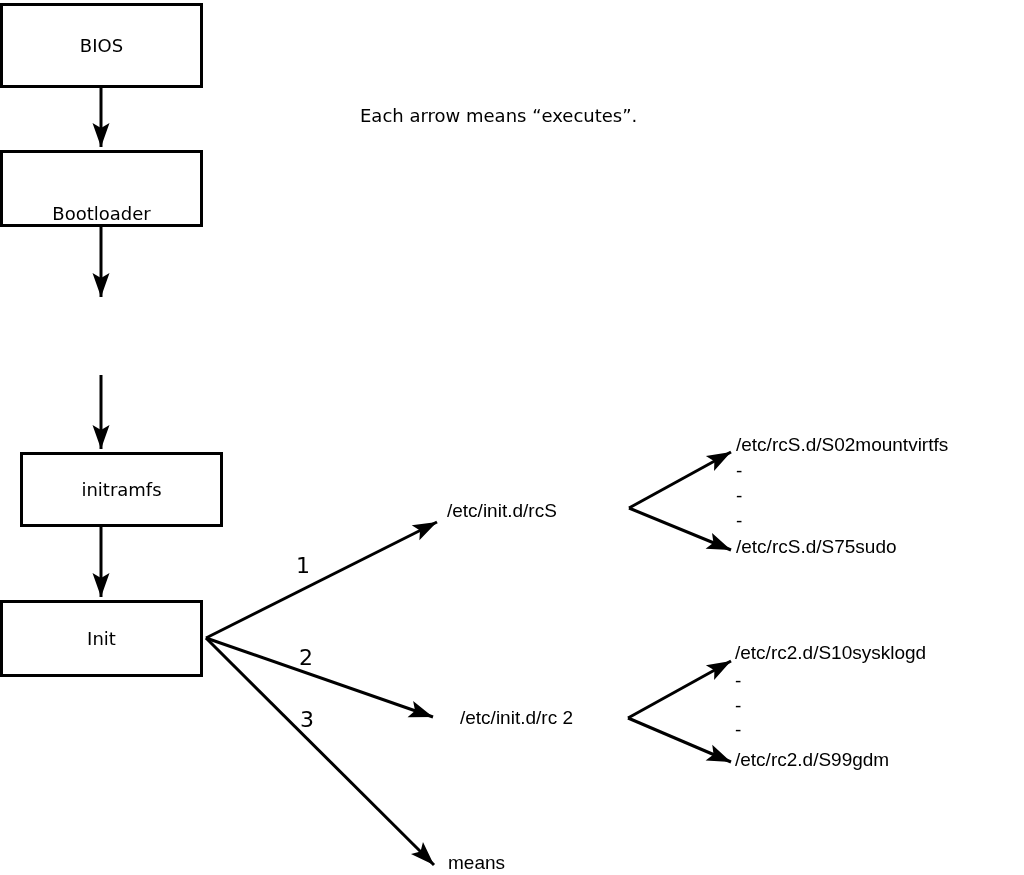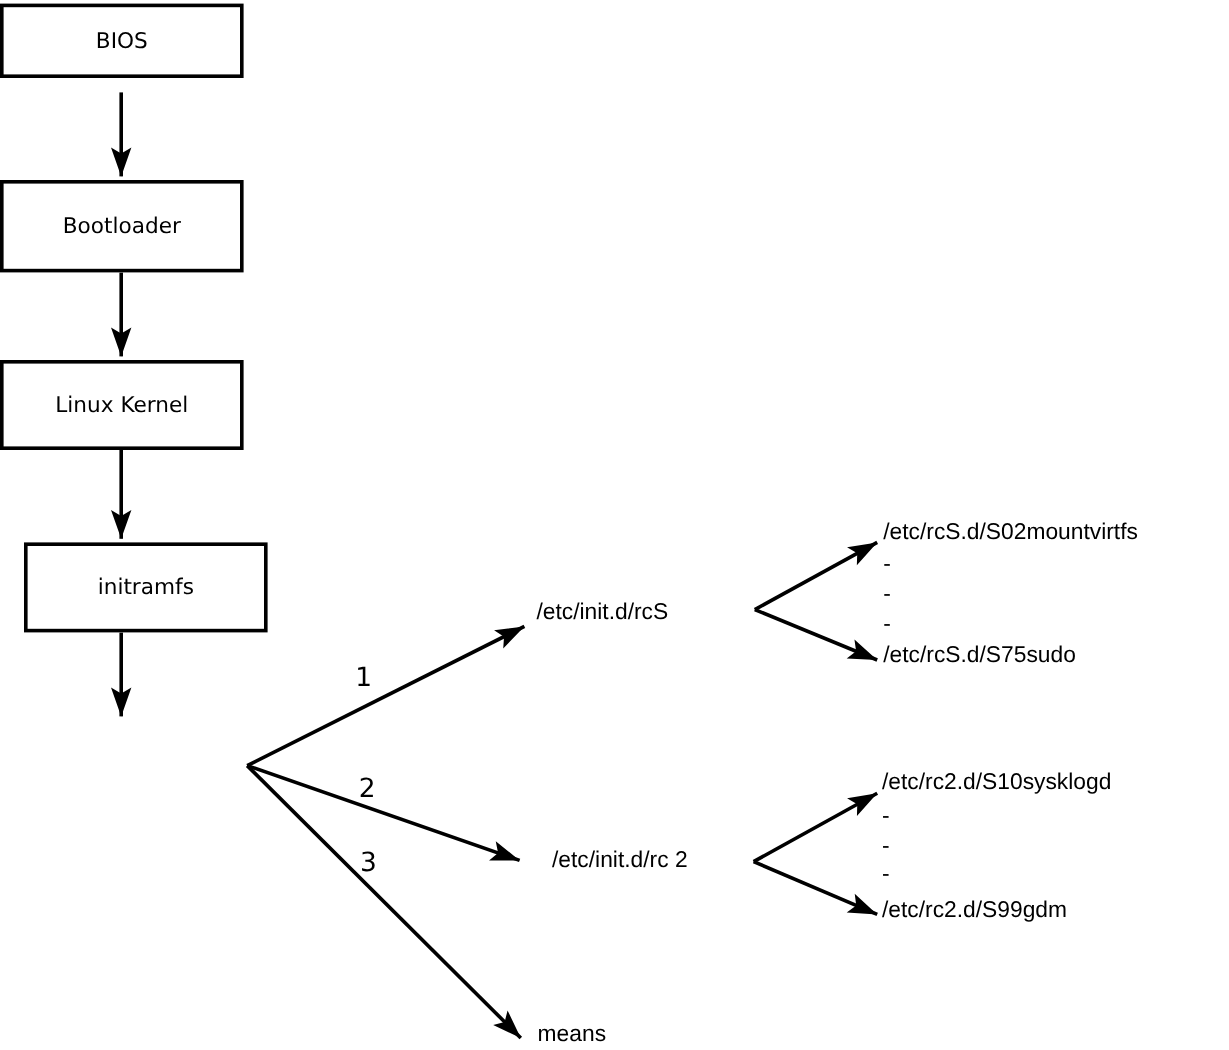--- a/index.html
+++ b/index.html
@@ -79,32 +79,33 @@
     <line x1="206" y1="638" x2="433" y2="717" stroke="#000000" stroke-width="3" marker-end="url(#ah)"></line>
     <line x1="206" y1="638" x2="434" y2="865" stroke="#000000" stroke-width="3" marker-end="url(#ah)"></line>
 
     <line x1="629" y1="508" x2="731" y2="452" stroke="#000000" stroke-width="3" marker-end="url(#ah)"></line>
     <line x1="629" y1="508" x2="731" y2="550" stroke="#000000" stroke-width="3" marker-end="url(#ah)"></line>
 
     <line x1="628" y1="718" x2="731" y2="661" stroke="#000000" stroke-width="3" marker-end="url(#ah)"></line>
     <line x1="628" y1="718" x2="731" y2="762" stroke="#000000" stroke-width="3" marker-end="url(#ah)"></line>
   </svg>
 
+  <div class="caption" style="left:360px; top:115px;">Each arrow means “executes”.</div>
 
-  <div class="box" style="top:3px;   height:62px;">
+  <div class="box" style="top:3px;   height:85px;">
       <span>BIOS</span>
     </div>
-  <div class="box" style="top:150px; height:77px;">
+  <div class="box" style="top:150px; height:77px;align-items:flex-end;">
       <span>Bootloader</span>
-    </div>
-  <div class="box" style="top:300px; height:75px;">
-      <span>Linux Kernel</span>
     </div>
   <div class="box" style="top:452px; height:75px;margin-left:20px;">
       <span>initramfs</span>
+    </div>
+  <div class="box" style="top:600px; height:77px;">
+      <span>Init</span>
     </div>
 
   <div class="numlabel" style="left:296px; top:566px;">1</div>
   <div class="numlabel" style="left:299px; top:658px;">2</div>
   <div class="numlabel" style="left:300px; top:720px;">3</div>
 
   <div class="mono" style="left:447px; top:510px;">/etc/init.d/rcS</div>
   <div class="mono" style="left:736px; top:444px;">/etc/rcS.d/S02mountvirtfs</div>
   <div class="mono" style="left:736px; top:470px;">-</div>
   <div class="mono" style="left:736px; top:495px;">-</div>

